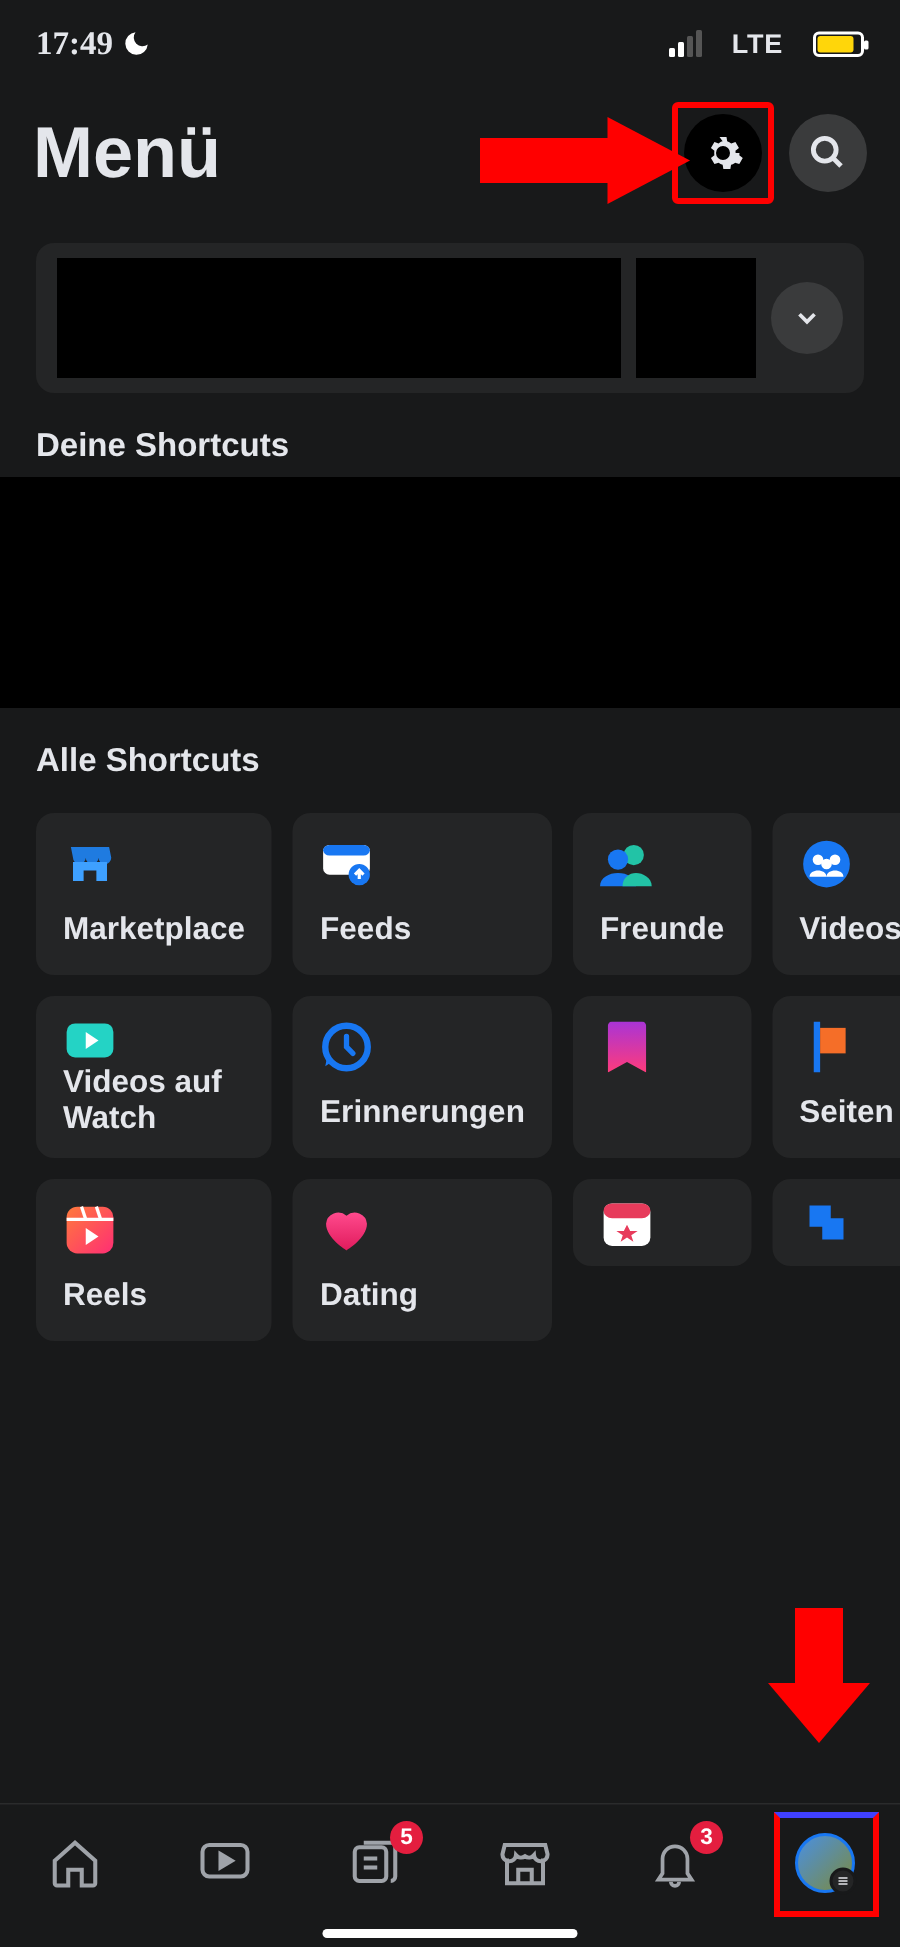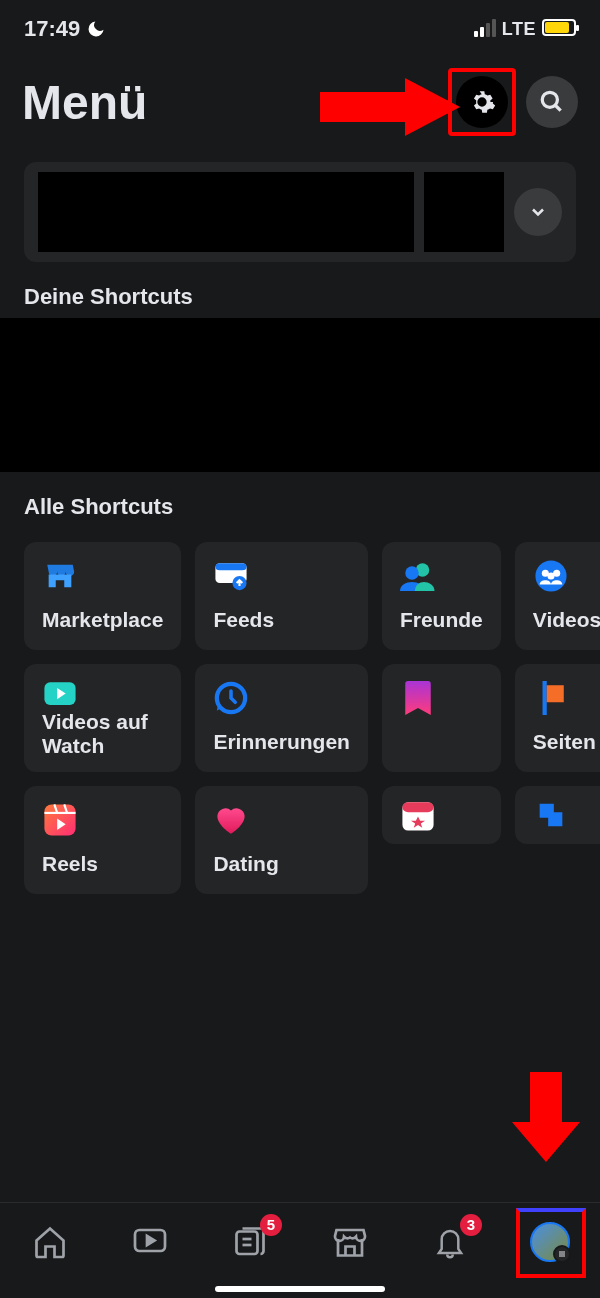--- a/index.html
+++ b/index.html
@@ -1,19 +1,19 @@
 <!DOCTYPE html>
 <html><head>
 <meta charset="utf-8">
 <style>
   * { box-sizing: border-box; margin: 0; padding: 0; }
   html, body { width: 600px; height: 1298px; background: #18191a; color: #e4e6eb; font-family: -apple-system, Helvetica, Arial, sans-serif; overflow: hidden; }
   .status-bar { display:flex; justify-content:space-between; align-items:center; padding:8px 24px 0; height:50px; font-size:22px; font-weight:600; }
-  .status-left { display:flex; align-items:center; gap:6px; }
-  .status-right { display:flex; align-items:flex-start; gap:6px; }
+  .status-left { display:flex; align-items:center; gap:6px;font-family:Liberation Serif, serif; }
+  .status-right { display:flex; align-items:center; gap:20px; }
   .moon { width:20px; height:20px; }
   .signal-bars { display:flex; align-items:flex-end; gap:2px; height:18px; }
   .signal-bars span { width:4px; background:#555; border-radius:1px; }
   .signal-bars span.on { background:#fff; }
   .lte { font-size:18px; font-weight:600; letter-spacing:0.5px; }
   .battery { position:relative; width:34px; height:17px; border:2px solid #fff; border-radius:4px; }
   .battery::after { content:""; position:absolute; right:-5px; top:4px; width:3px; height:6px; background:#fff; border-radius:1px; }
   .battery-fill { position:absolute; left:1px; top:1px; bottom:1px; width:80%; background:#ffd60a; border-radius:2px; }
 
   .header { display:flex; align-items:center; justify-content:space-between; padding:18px 22px 12px; }

